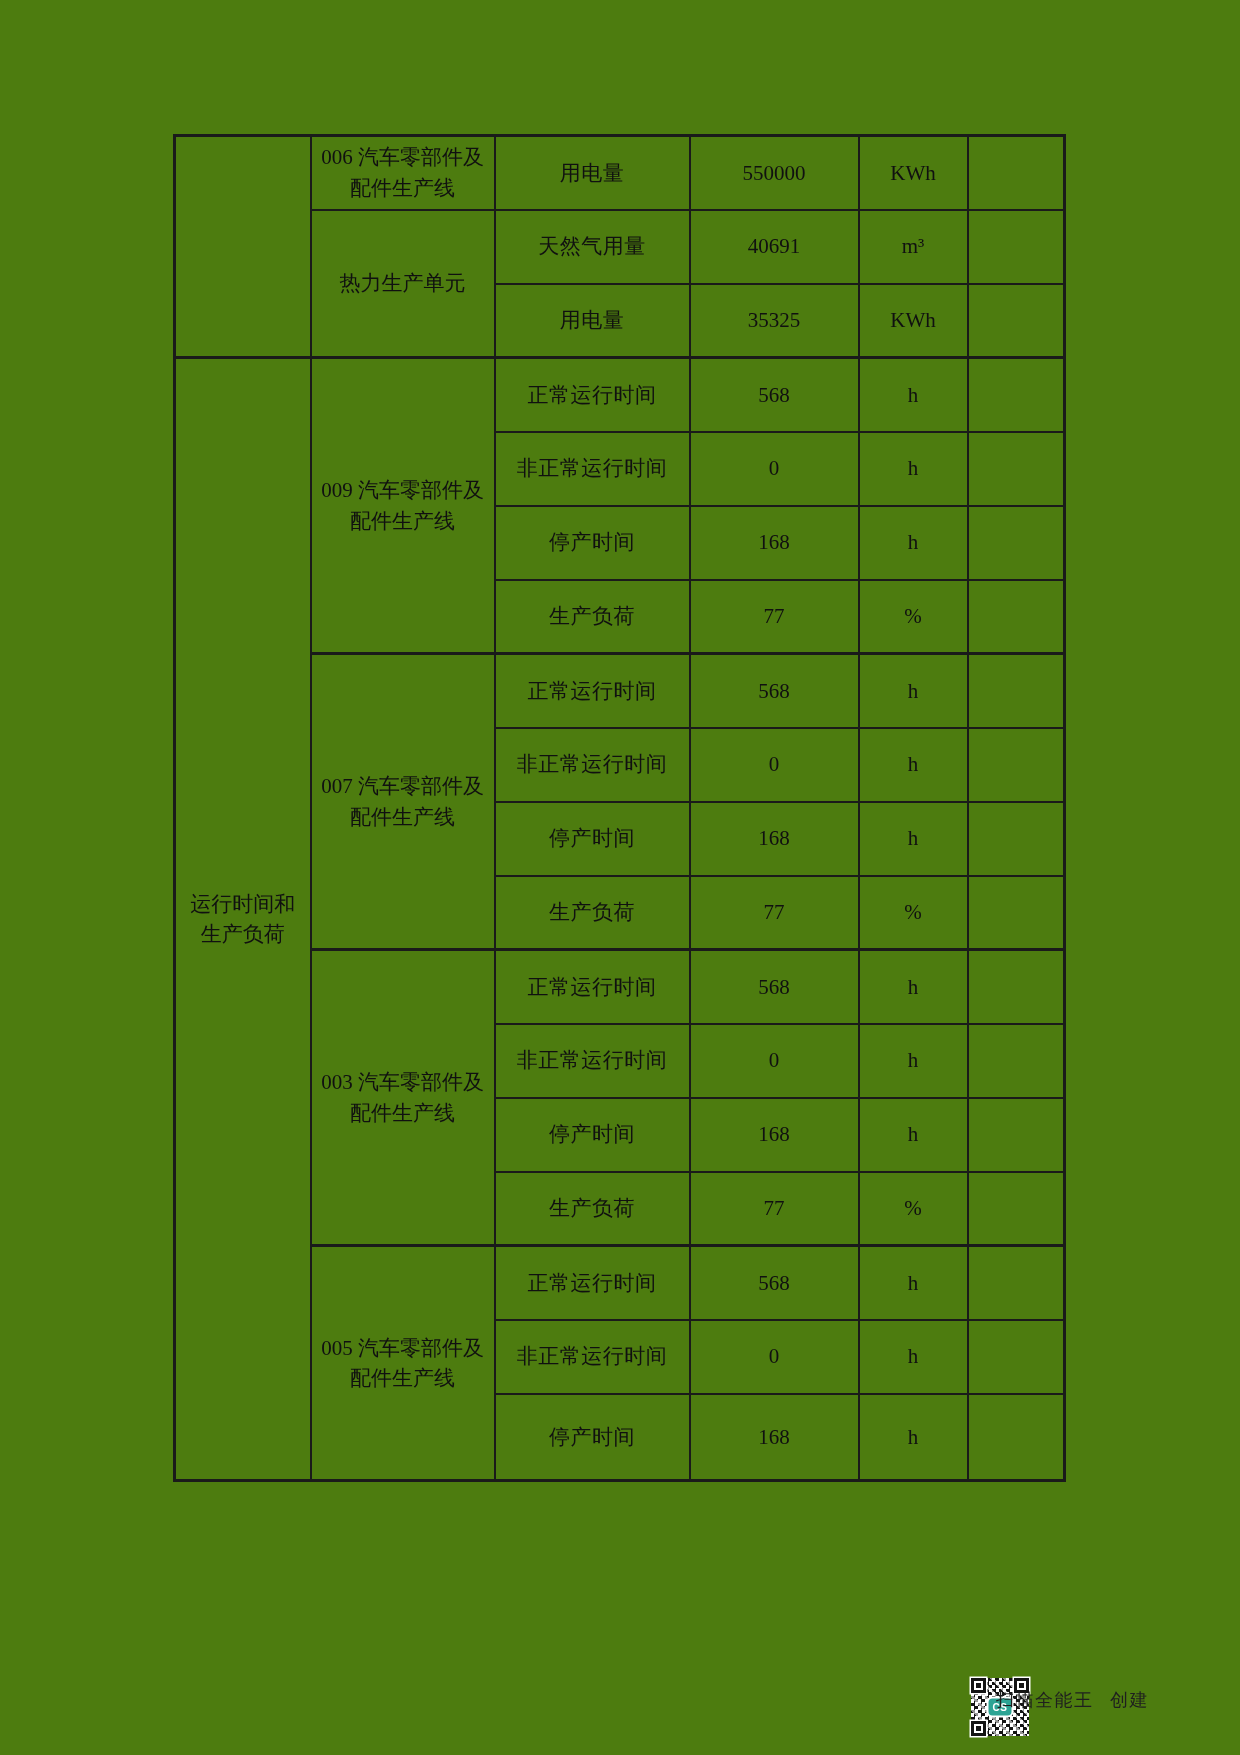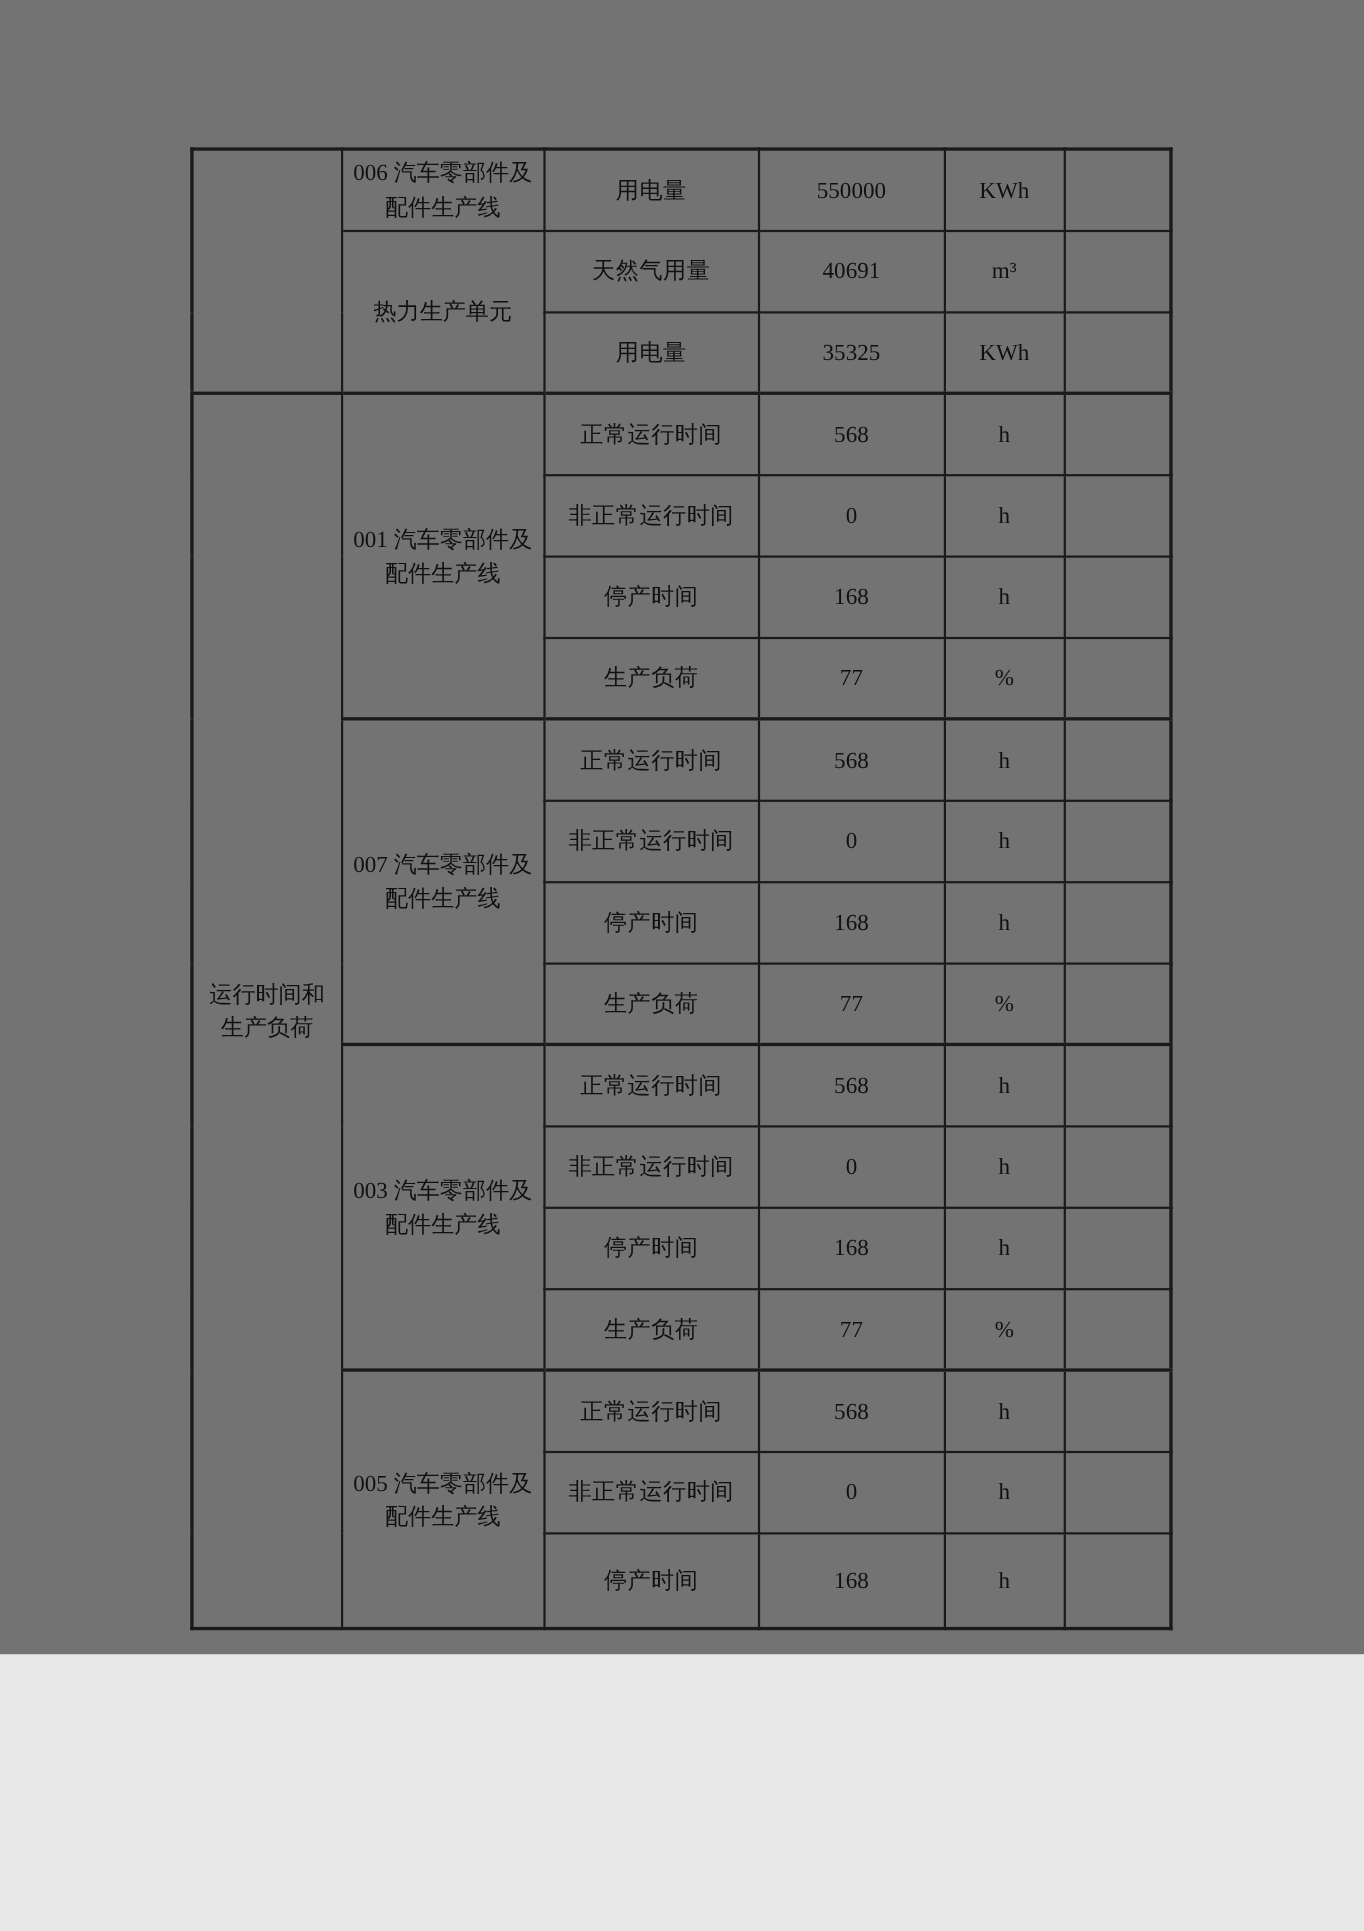--- a/index.html
+++ b/index.html
@@ -1,16 +1,16 @@
 <!DOCTYPE html>
 <html><head>
 <meta charset="utf-8">
 <style>
   html,body{margin:0;padding:0;background:#e8e8e8;}
-  .page{position:relative;width:1240px;height:1504px;background:#737373;overflow:hidden;
+  .page{position:relative;width:1240px;height:1755px;background:#4d7c0f;overflow:hidden;
         font-family:"Liberation Serif","DejaVu Serif",serif;color:#101010;}
 
   
   table.report{position:absolute;left:173px;top:134px;width:890px;
         border-collapse:collapse;table-layout:fixed;
         border:3px solid #1a1a1a;}
   table.report td{border:2px solid #1a1a1a;text-align:center;vertical-align:middle;
         font-size:21px;line-height:1.45;padding:0 4px;overflow:hidden;}
   table.report tr{height:74px;}
   table.report tr.tall{height:87px;}
@@ -73,21 +73,21 @@
       </tr>
       <tr>
         <td class="param">用电量</td>
         <td class="val">35325</td>
         <td class="unit">KWh</td>
         <td class="note"></td>
       </tr>
 
       <tr class="gsep">
         <td class="cat" rowspan="15"><span class="wrap">运行时间和生产负荷</span></td>
-        <td class="gname" rowspan="4"><span class="wrap">001 汽车零部件及配件生产线</span></td>
+        <td class="gname" rowspan="4"><span class="wrap">009 汽车零部件及配件生产线</span></td>
         <td class="param">正常运行时间</td>
         <td class="val">568</td>
         <td class="unit">h</td>
         <td class="note"></td>
       </tr>
       <tr>
         <td class="param">非正常运行时间</td>
         <td class="val">0</td>
         <td class="unit">h</td>
         <td class="note"></td>

